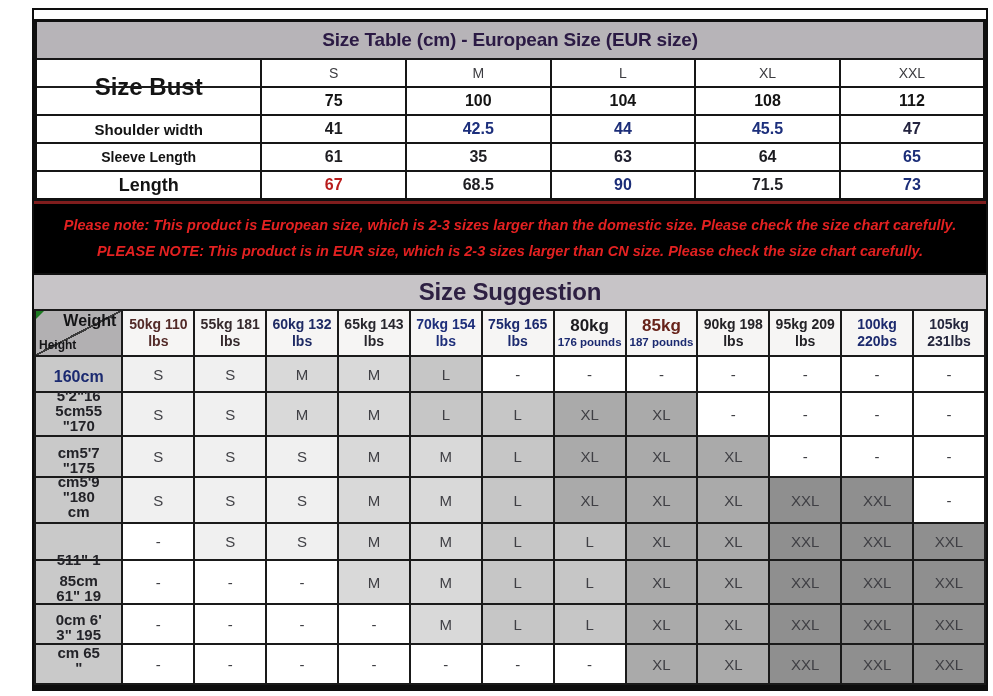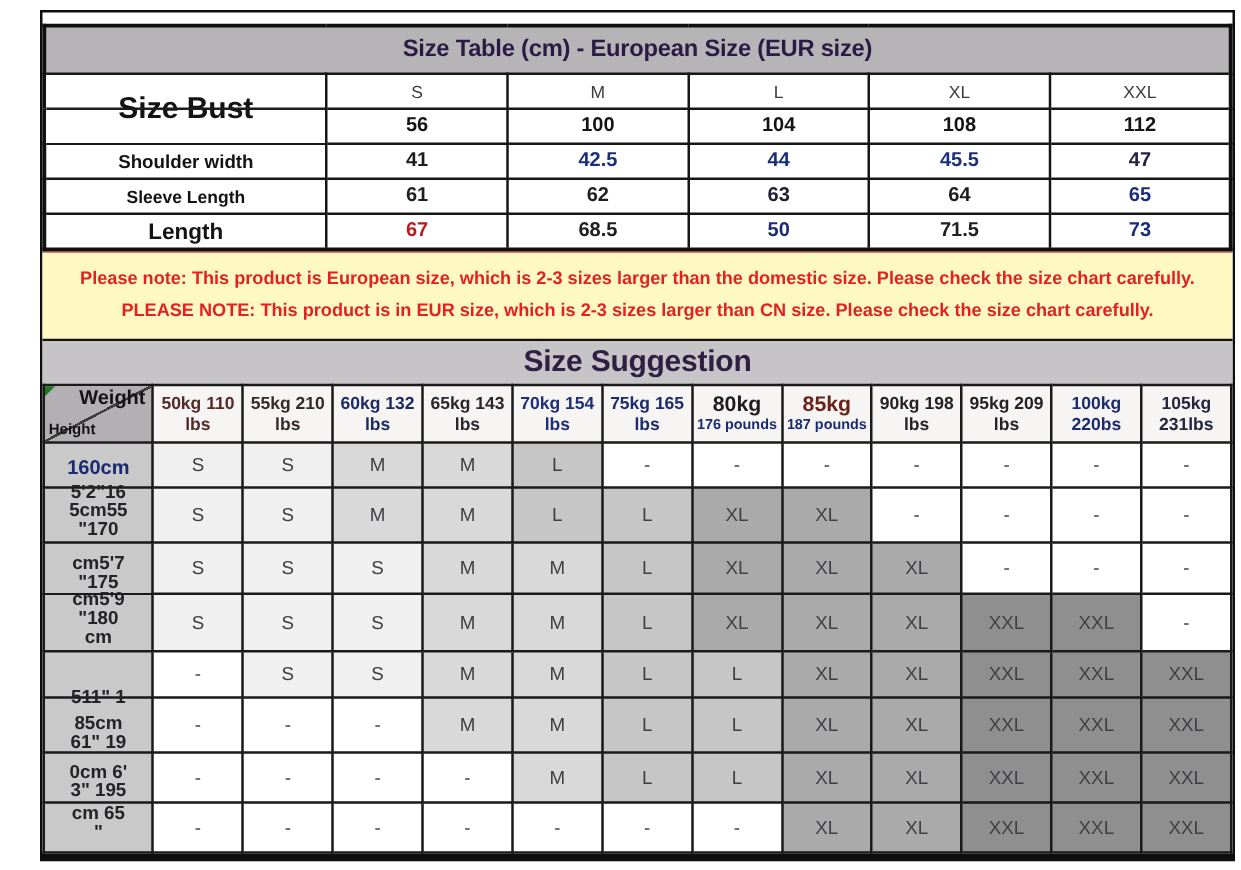--- a/index.html
+++ b/index.html
@@ -15,22 +15,22 @@
   .st-letter{font-size:14px;color:#3c3c40;height:26px;background:#fff;}
   .st-num{font-weight:bold;font-size:16px;height:26px;background:#fff;}
   .st-label{font-weight:bold;color:#131313;background:#fff;}
   .st-bust{font-size:24px;position:relative;margin-top:31px;}
   .st-bust::after{content:"";position:absolute;left:0;right:0;top:calc(50% - 1px);height:2px;background:#1c1c1c;}
   .st-l1{font-size:15px;}
   .st-l2{font-size:14px;}
   .st-l3{font-size:18px;}
 
   
-  .note-box{border-top:1px solid #7f1d1d;border-bottom:2px solid #101010;background:#fef9c3;
-            text-align:center;padding:8px 4px 9px;}
+  .note-box{border-top:3px solid #7f1d1d;border-bottom:2px solid #101010;background:#000000;
+            text-align:center;padding:8px 4px 9px;font-style:italic;}
   .note-line{color:#e32121;font-weight:bold;font-size:14.5px;line-height:26px;}
 
   
   .suggestion{background:#c7c4c7;}
   .suggestion-title{text-align:center;font-weight:bold;font-size:24px;color:#2e2043;
                     height:34px;line-height:34px;letter-spacing:-0.2px;}
   #suggestion-table{width:100%;border-collapse:collapse;border:2px solid #101010;table-layout:fixed;}
   #suggestion-table td{border:2px solid #1a1a1a;text-align:center;vertical-align:middle;padding:0;}
 
   .sg-header-row{height:46px;}
@@ -93,47 +93,47 @@
           </tr>
           <tr>
             <td class="st-label st-bust" rowspan="2">Size Bust</td>
             <td class="st-letter">S</td>
             <td class="st-letter">M</td>
             <td class="st-letter">L</td>
             <td class="st-letter">XL</td>
             <td class="st-letter">XXL</td>
           </tr>
           <tr>
-            <td class="st-num" style="color: rgb(20, 20, 20);">56</td>
+            <td class="st-num" style="color: rgb(20, 20, 20);">75</td>
             <td class="st-num" style="color: rgb(20, 20, 20);">100</td>
             <td class="st-num" style="color: rgb(20, 20, 20);">104</td>
             <td class="st-num" style="color: rgb(20, 20, 20);">108</td>
             <td class="st-num" style="color: rgb(20, 20, 20); margin-left: 20px;">112</td>
           </tr>
           <tr>
             <td class="st-label st-l1">Shoulder width</td>
             <td class="st-num" style="color: rgb(28, 28, 32);">41</td>
             <td class="st-num" style="color: rgb(28, 47, 124);">42.5</td>
             <td class="st-num" style="color: rgb(27, 45, 120);">44</td>
             <td class="st-num" style="color: rgb(28, 47, 124);">45.5</td>
             <td class="st-num" style="color: rgb(35, 35, 63);">47</td>
           </tr>
           <tr>
             <td class="st-label st-l2">Sleeve Length</td>
             <td class="st-num" style="color: rgb(31, 30, 34);">61</td>
-            <td class="st-num" style="color: rgb(31, 30, 34);">62</td>
+            <td class="st-num" style="color: rgb(31, 30, 34);">35</td>
             <td class="st-num" style="color: rgb(32, 32, 48);">63</td>
             <td class="st-num" style="color: rgb(28, 28, 32);">64</td>
             <td class="st-num" style="color: rgb(27, 45, 120);">65</td>
           </tr>
           <tr>
             <td class="st-label st-l3">Length</td>
             <td class="st-num" style="color: #b91c1c;">67</td>
             <td class="st-num" style="color: rgb(32, 32, 36);">68.5</td>
-            <td class="st-num" style="color: rgb(27, 45, 120);">50</td>
+            <td class="st-num" style="color: rgb(27, 45, 120);">90</td>
             <td class="st-num" style="color: rgb(32, 32, 36);">71.5</td>
             <td class="st-num" style="color: rgb(27, 45, 120);">73</td>
           </tr>
         </tbody>
       </table>
 
     <div class="note-box">
       <div class="note-line">Please note: This product is European size, which is 2-3 sizes larger than the domestic size. Please check the size chart carefully.</div>
       <div class="note-line">PLEASE NOTE: This product is in EUR size, which is 2-3 sizes larger than CN size. Please check the size chart carefully.</div>
     </div>
@@ -162,21 +162,21 @@
                 <span class="corner-diagonal"></span>
                 <span class="corner-triangle"></span>
                 <span class="corner-weight">Weight</span>
                 <span class="corner-height">Height</span>
               </td>
               <td class="sg-wcell">
                 <div class="w1" style="color: rgb(83, 42, 40);">50kg 110</div>
                 <div class="w2" style="color: rgb(83, 42, 40);">lbs</div>
               </td>
               <td class="sg-wcell">
-                <div class="w1" style="color: rgb(53, 41, 44);">55kg 210</div>
+                <div class="w1" style="color: rgb(53, 41, 44);">55kg 181</div>
                 <div class="w2" style="color: rgb(53, 41, 44);">lbs</div>
               </td>
               <td class="sg-wcell">
                 <div class="w1" style="color: rgb(30, 42, 100);">60kg 132</div>
                 <div class="w2" style="color: rgb(30, 42, 100);">lbs</div>
               </td>
               <td class="sg-wcell">
                 <div class="w1" style="color: rgb(40, 39, 45);">65kg 143</div>
                 <div class="w2" style="color: rgb(40, 39, 45);">lbs</div>
               </td>

